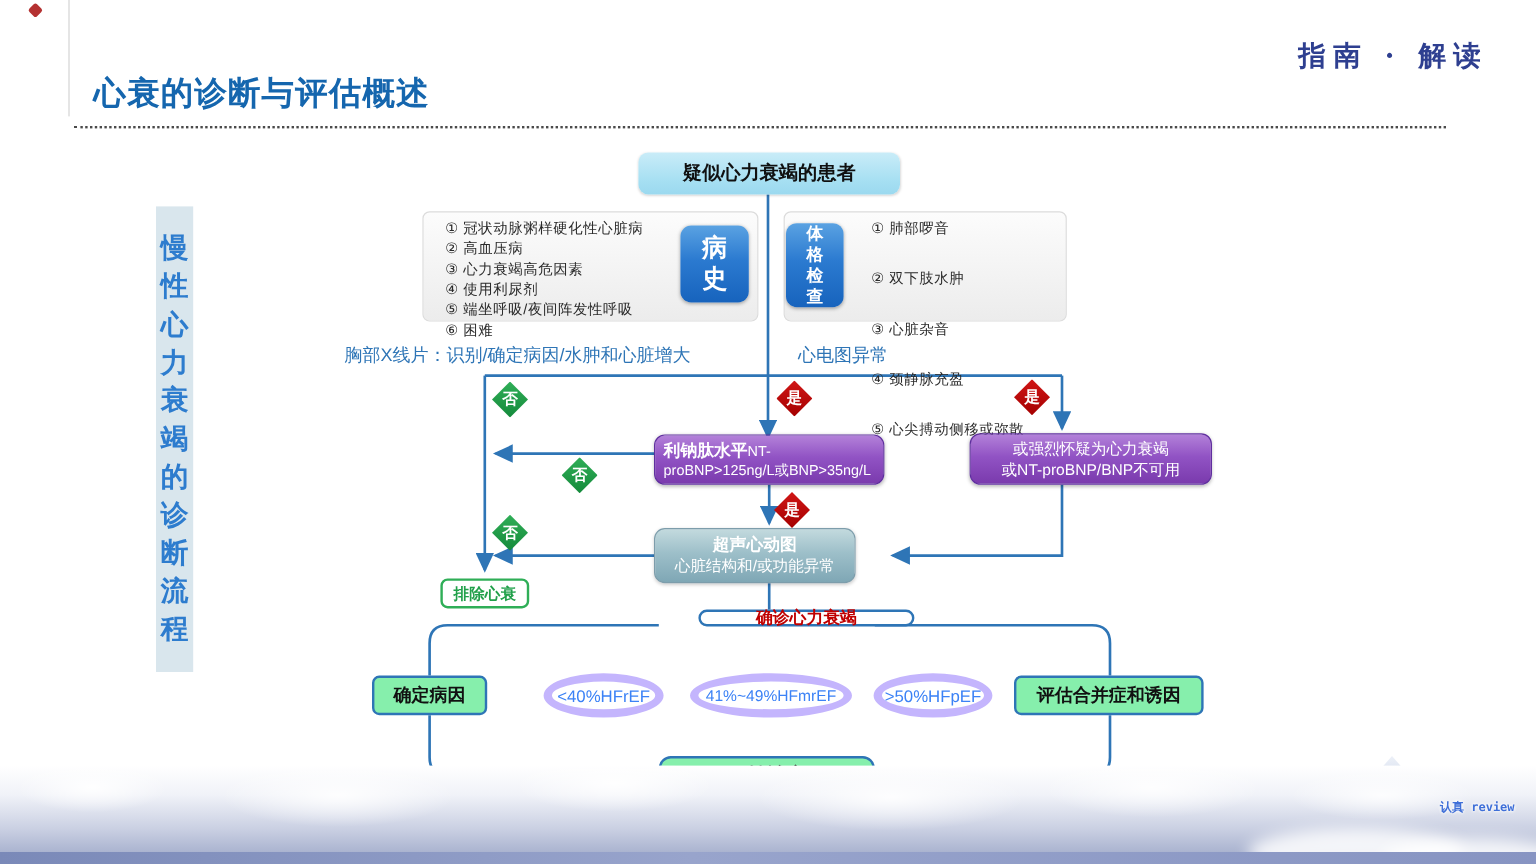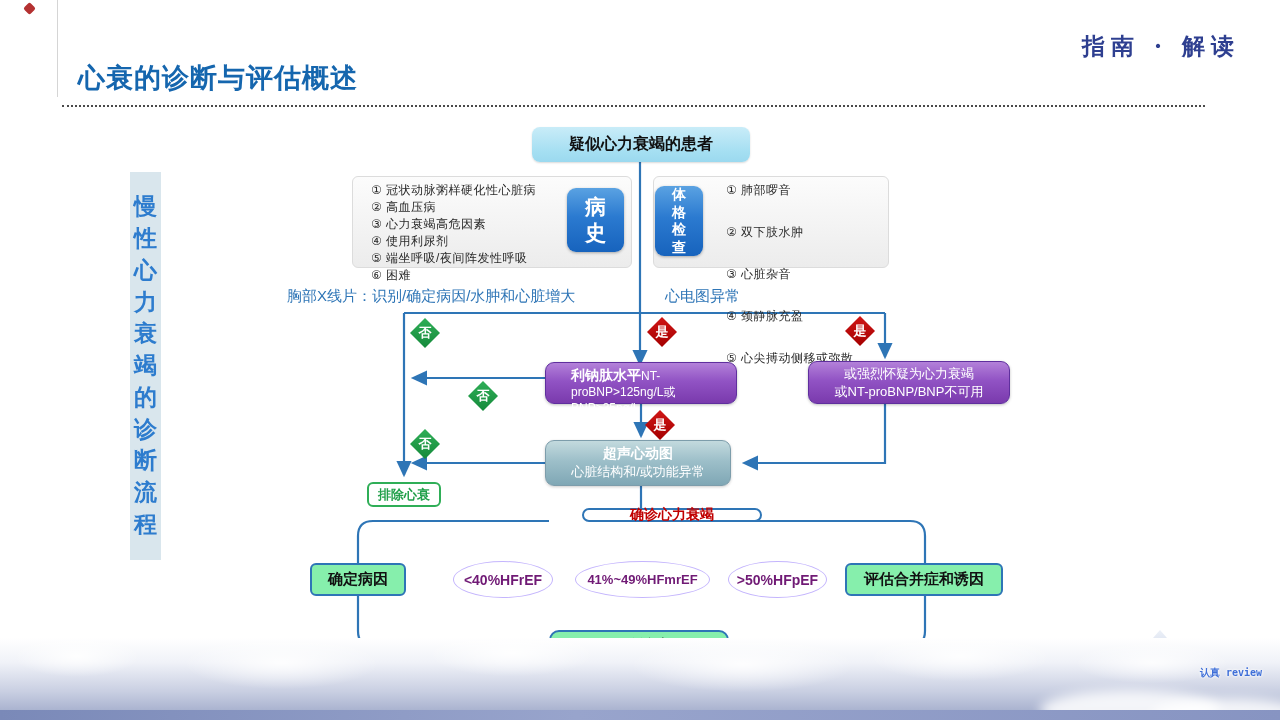--- a/index.html
+++ b/index.html
@@ -48,44 +48,44 @@
 
   
   .diamond{width:30px;height:30px;clip-path:polygon(50% 0,100% 50%,50% 100%,0 50%);
            display:flex;align-items:center;justify-content:center;color:#fff;font-size:13px;font-weight:bold;}
   .d-no{background:linear-gradient(180deg,#2fae57,#158a3b);}
   .d-yes{background:linear-gradient(180deg,#d01616,#a50000);}
 
   
   .purple{background:linear-gradient(180deg,#b381d9 0%,#9153c4 45%,#7a3aad 100%);
           border:1px solid #5f2f9e;border-radius:9px;color:#fff;box-shadow:0 1px 3px rgba(0,0,0,.25);}
-  .bnp-box{left:545px;top:362px;width:192px;height:42px;padding:4px 25px;font-size:12px;line-height:16px;}
+  .bnp-box{left:545px;top:362px;width:192px;height:42px;padding:4px 7px;font-size:12px;line-height:16px;}
   .bnp-box .ttl{font-size:14px;font-weight:bold;}
   .suspect-box{left:808px;top:361px;width:202px;height:43px;display:flex;flex-direction:column;
                align-items:center;justify-content:center;font-size:13px;line-height:18px;}
 
   
-  .echo-box{left:545px;top:440px;width:186px;height:46px;border-radius:9px;border:1px solid #7d9dab;
+  .echo-box{left:545px;top:440px;width:168px;height:46px;border-radius:9px;border:1px solid #7d9dab;
             background:linear-gradient(180deg,#c3dade 0%,#9dbfc9 45%,#7fa7b5 100%);
             display:flex;flex-direction:column;align-items:center;justify-content:center;color:#fff;box-shadow:0 1px 3px rgba(0,0,0,.2);}
   .echo-box .ttl{font-size:14px;font-weight:bold;}
   .echo-box .sub{font-size:13px;}
 
   
   .exclude-box{left:367px;top:482px;width:74px;height:25px;border:2px solid #2fae57;border-radius:6px;background:#fff;
                display:flex;align-items:center;justify-content:center;font-size:13px;font-weight:bold;color:#21a04a;}
   .confirm-box{left:549px;top:508px;width:180px;height:14px;border:2px solid #2e75b6;border-radius:8px;background:#fff;
                display:flex;align-items:center;justify-content:center;font-size:14px;font-weight:bold;color:#c00000;margin-left:33px;}
   .rect-node{border:2px solid #2e75b6;border-radius:6px;background:#86efac;display:flex;align-items:center;justify-content:center;
              font-weight:bold;color:#111;}
   .etiology-box{left:310px;top:563px;width:96px;height:33px;font-size:15px;}
   .comorbidity-box{left:845px;top:563px;width:158px;height:33px;font-size:15px;}
   .treat-box{left:549px;top:630px;width:180px;height:32px;font-size:16px;border-radius:10px;}
-  .ef-ellipse{border:1px solid #c4b5fd;border-radius:50%;background:#fff;display:flex;align-items:center;justify-content:center;
-              font-weight:bold;color:#701a75;}
+  .ef-ellipse{border:7px solid #c4b5fd;border-radius:50%;background:#fff;display:flex;align-items:center;justify-content:center;
+              font-weight:normal;color:#3b82f6;}
   .ef1{left:453px;top:561px;width:100px;height:37px;font-size:14px;}
   .ef2{left:575px;top:561px;width:135px;height:37px;font-size:13px;}
   .ef3{left:728px;top:561px;width:99px;height:37px;font-size:14px;}
 
   
   .connectors{left:0;top:0;width:1280px;height:720px;pointer-events:none;}
 
   
   .cloud-band{left:0;bottom:0;width:1280px;height:82px;
       background:

